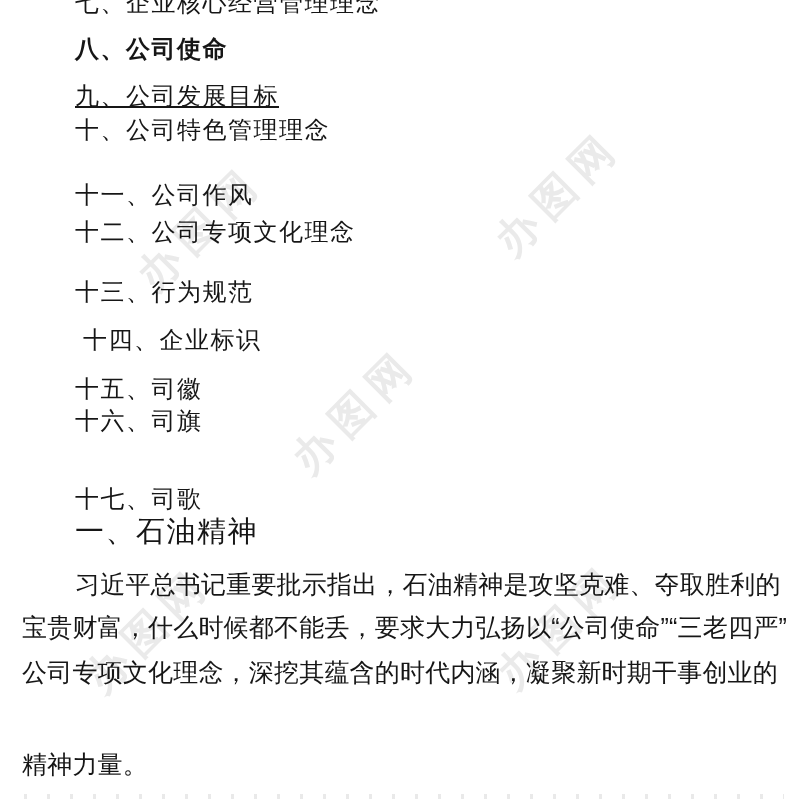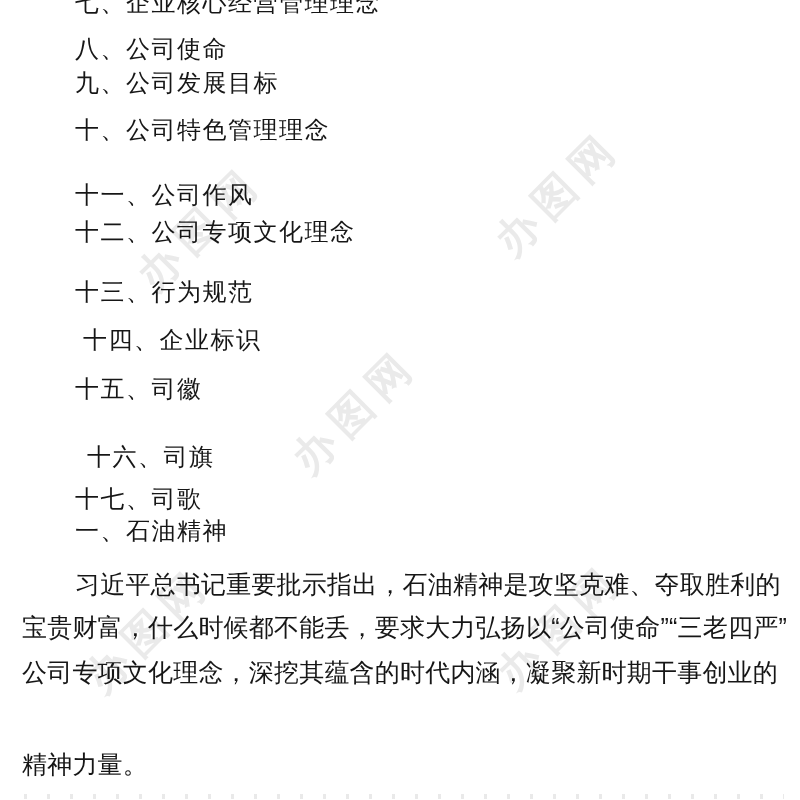--- a/index.html
+++ b/index.html
@@ -20,21 +20,21 @@
     transform:translate(-50%,-50%) rotate(-45deg);
     white-space:nowrap;user-select:none;
   }
   .toc-line{
     position:absolute;left:75px;
     font-size:24px;letter-spacing:1.5px;line-height:26px;
     white-space:nowrap;
   }
   .section-heading{
     position:absolute;left:75px;top:518px;
-    font-size:24px;letter-spacing:1.5px;line-height:26px;
+    font-size:29px;letter-spacing:1.5px;line-height:26px;
     white-space:nowrap;
   }
   .para-line{
     position:absolute;left:22px;width:766px;
     font-size:25px;letter-spacing:0.2px;line-height:30px;
     white-space:nowrap;
   }
   .para-indent{padding-left:53px;}
   .clipped-next-line{
     position:absolute;left:24px;top:794px;width:760px;height:5px;
@@ -51,29 +51,29 @@
   <div class="watermark-layer">
     <span class="watermark" style="left:200px;top:228px">办图网</span>
     <span class="watermark" style="left:558px;top:193px">办图网</span>
     <span class="watermark" style="left:355px;top:411px">办图网</span>
     <span class="watermark" style="left:148px;top:630px">办图网</span>
     <span class="watermark" style="left:560px;top:626px">办图网</span>
   </div>
 
   <div>
       <div class="toc-line" style="top: -10px;">七、企业核心经营管理理念</div>
-      <div class="toc-line" style="top: 36px;">八、公司使命</div>
-      <div class="toc-line" style="top: 70px;">九、公司发展目标</div>
+      <div class="toc-line" style="top: 36px; font-weight: bold;">八、公司使命</div>
+      <div class="toc-line" style="top: 83px; text-decoration: underline;">九、公司发展目标</div>
       <div class="toc-line" style="top: 117px;">十、公司特色管理理念</div>
       <div class="toc-line" style="top: 181.5px;">十一、公司作风</div>
       <div class="toc-line" style="top: 219px;">十二、公司专项文化理念</div>
       <div class="toc-line" style="top: 278.5px;">十三、行为规范</div>
       <div class="toc-line" style="top: 327px; margin-left: 8px;">十四、企业标识</div>
       <div class="toc-line" style="top: 375.5px; text-align: right;">十五、司徽</div>
-      <div class="toc-line" style="top: 444px; margin-left: 12px;">十六、司旗</div>
+      <div class="toc-line" style="top: 408px;">十六、司旗</div>
       <div class="toc-line" style="top: 486px;">十七、司歌</div>
     </div>
 
   <div class="section-heading">一、石油精神</div>
 
   <div>
       <div class="para-line para-indent" style="top: 569px;">习近平总书记重要批示指出，石油精神是攻坚克难、夺取胜利的</div>
       <div class="para-line" style="top: 612px;">宝贵财富，什么时候都不能丢，要求大力弘扬以“公司使命”“三老四严”</div>
       <div class="para-line" style="top: 657px;">公司专项文化理念，深挖其蕴含的时代内涵，凝聚新时期干事创业的</div>
       <div class="para-line" style="top: 749px;">精神力量。</div>

